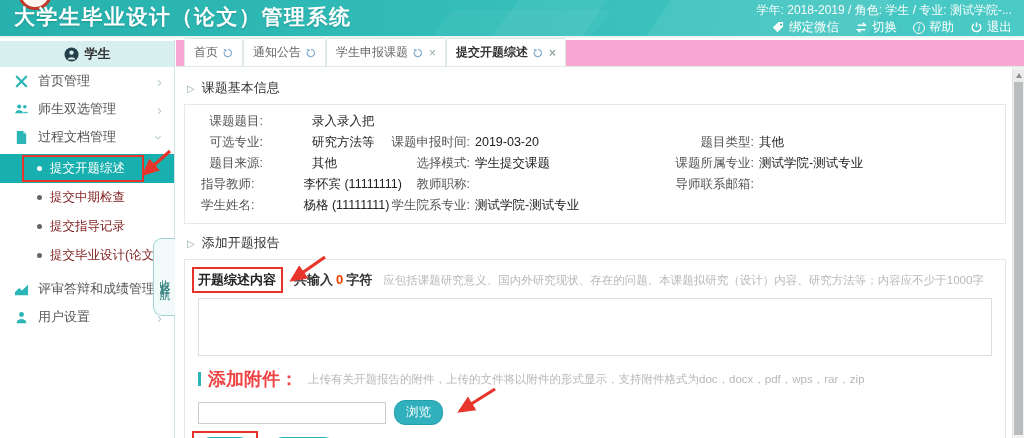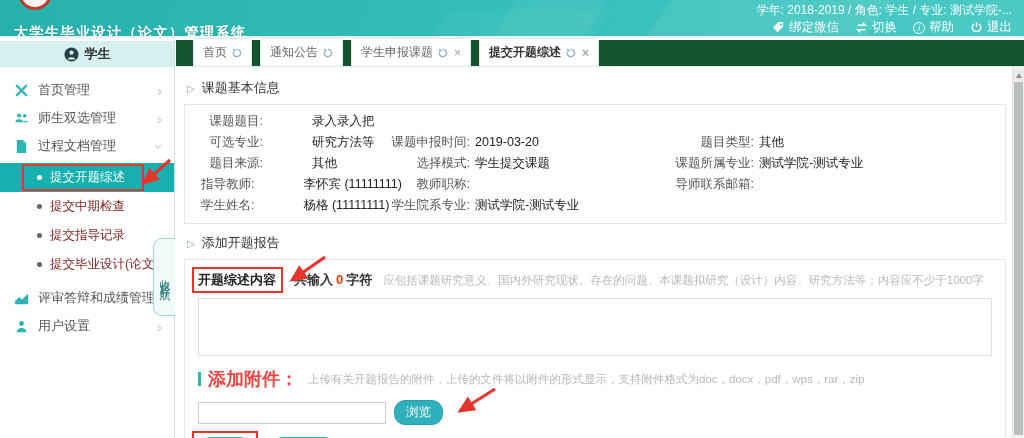--- a/index.html
+++ b/index.html
@@ -10,56 +10,56 @@
   
   .header { position:absolute; left:0; top:0; width:1024px; height:38px;
     background:linear-gradient(100deg,#26b1ac 0%,#33bdb9 45%,#4ccac6 100%);
     color:#fff; overflow:hidden; border-bottom:2px solid #eaf4f4; }
   .deco { position:absolute; background:rgba(255,255,255,.07); transform:skewX(-35deg); }
   .d1 { right:150px; top:-10px; width:220px; height:70px; }
   .d2 { right:430px; top:-20px; width:90px; height:80px; background:rgba(255,255,255,.05); }
   .d3 { left:430px; top:10px; width:160px; height:60px; background:rgba(255,255,255,.04); }
   .logo { position:absolute; left:18px; top:-24px; width:34px; height:34px; border-radius:50%;
     background:#fdf6ee; border:3px solid #c0392b; }
-  .title { position:absolute; left:14px; top:24px; font-size:14px; font-weight:bold;
+  .title { position:absolute; left:14px; top:3px; font-size:21px; font-weight:bold;
     letter-spacing:1.5px; text-shadow:0 1px 2px rgba(0,0,0,.18); }
   .meta { position:absolute; right:12px; top:2px; font-size:12px; opacity:.96; }
   .hdr-actions { position:absolute; right:12px; top:19px; display:flex; gap:16px;
     align-items:center; font-size:12.5px; }
   .hdr-action { display:flex; align-items:center; gap:4px; cursor:pointer; }
   .help-circle { display:inline-flex; width:12px; height:12px; border:1px solid #fff;
     border-radius:50%; font-size:9px; align-items:center; justify-content:center; font-style:italic; }
 
   
   .sidebar { position:absolute; left:0; top:40px; width:175px; bottom:0; background:#fff;
     border-right:1px solid #cfe3e3; }
   .side-head { margin-top:1px; height:26px; background:#d7efee; display:flex; align-items:center;
     justify-content:center; gap:6px; font-size:13px; font-weight:bold; color:#333; }
-  .menu { padding-top:9px; }
+  .menu { }
   .menu-item { height:28px; display:flex; align-items:center; padding:0 12px 0 14px;
     color:#555; font-size:13px; cursor:pointer; }
   .mi-icon { width:15px; height:15px; color:#2bb5b5; margin-right:9px; flex:none; }
   .spacer { flex:1; }
   .chev { color:#b8cdd0; font-size:15px; line-height:1; display:inline-block; }
   .chev.down { transform:rotate(90deg); }
   .sub-item { position:relative; height:29px; display:flex; align-items:center;
     padding-left:37px; font-size:12.5px; color:#7f1d1d; cursor:pointer; }
   .dot { width:5px; height:5px; border-radius:50%; background:#666; margin-right:8px; flex:none; }
   .sub-item.active { background:#17b0ae; color:#fff; }
   .sub-item.active .dot { background:#fff; }
   .submenu { padding:3px 0 5px; }
   .collapse-tab { position:absolute; left:153px; top:238px; width:22px; height:78px;
     background:#f2fafa; border:1px solid #9ed4d4; border-right:none; border-radius:9px 0 0 9px;
     display:flex; align-items:center; justify-content:center; writing-mode:vertical-lr;
     text-orientation:upright; font-size:11px; color:#2b7c7c; letter-spacing:3px; cursor:pointer; z-index:5; }
 
   
   .main { position:absolute; left:176px; top:40px; right:0; bottom:0; background:#fff; }
   .tabbar { height:27px; border-bottom:1px solid #dfeaea; display:flex; align-items:flex-end;
-    padding-left:17px; gap:8px; background:#14532d; }
+    padding-left:8px; gap:0; background:#f9a8d4; }
   .tab { display:flex; align-items:center; gap:5px; border:1px solid #e1e8e8; border-bottom:none;
     background:#fff; padding:5px 9px; font-size:12px; color:#666; cursor:pointer;
     border-radius:2px 2px 0 0; }
   .tab.active { font-weight:bold; color:#333; }
   .refresh-ic { width:10px; height:10px; color:#85aed0; }
   .close-ic { color:#9aa; font-size:12px; line-height:1; margin-left:1px; }
 
   .content { position:absolute; left:0; top:27px; right:12px; bottom:0;
     padding:9px 6px 0 8px; overflow:hidden; }
   .section-title { display:flex; align-items:center; gap:7px; font-size:13px; color:#333;

